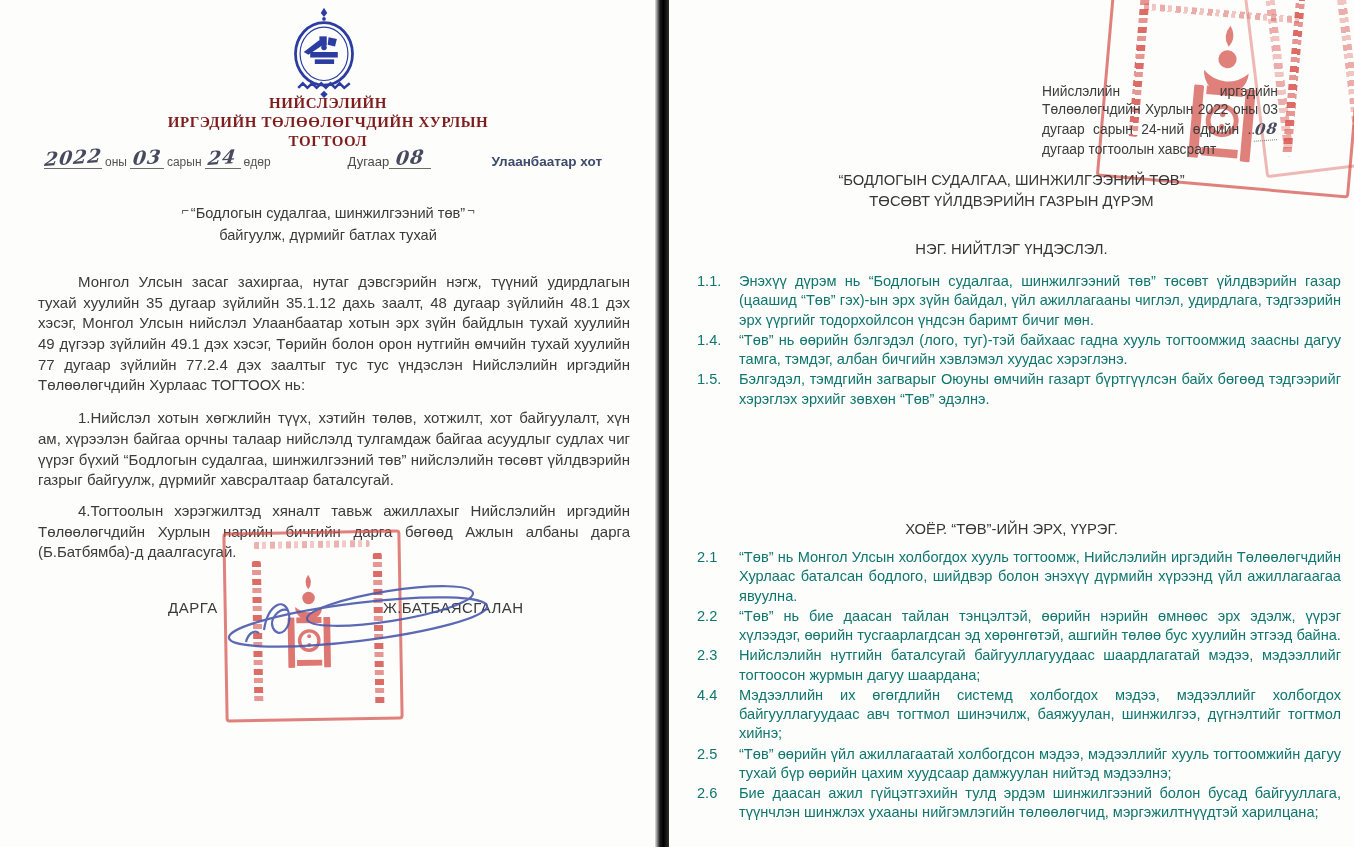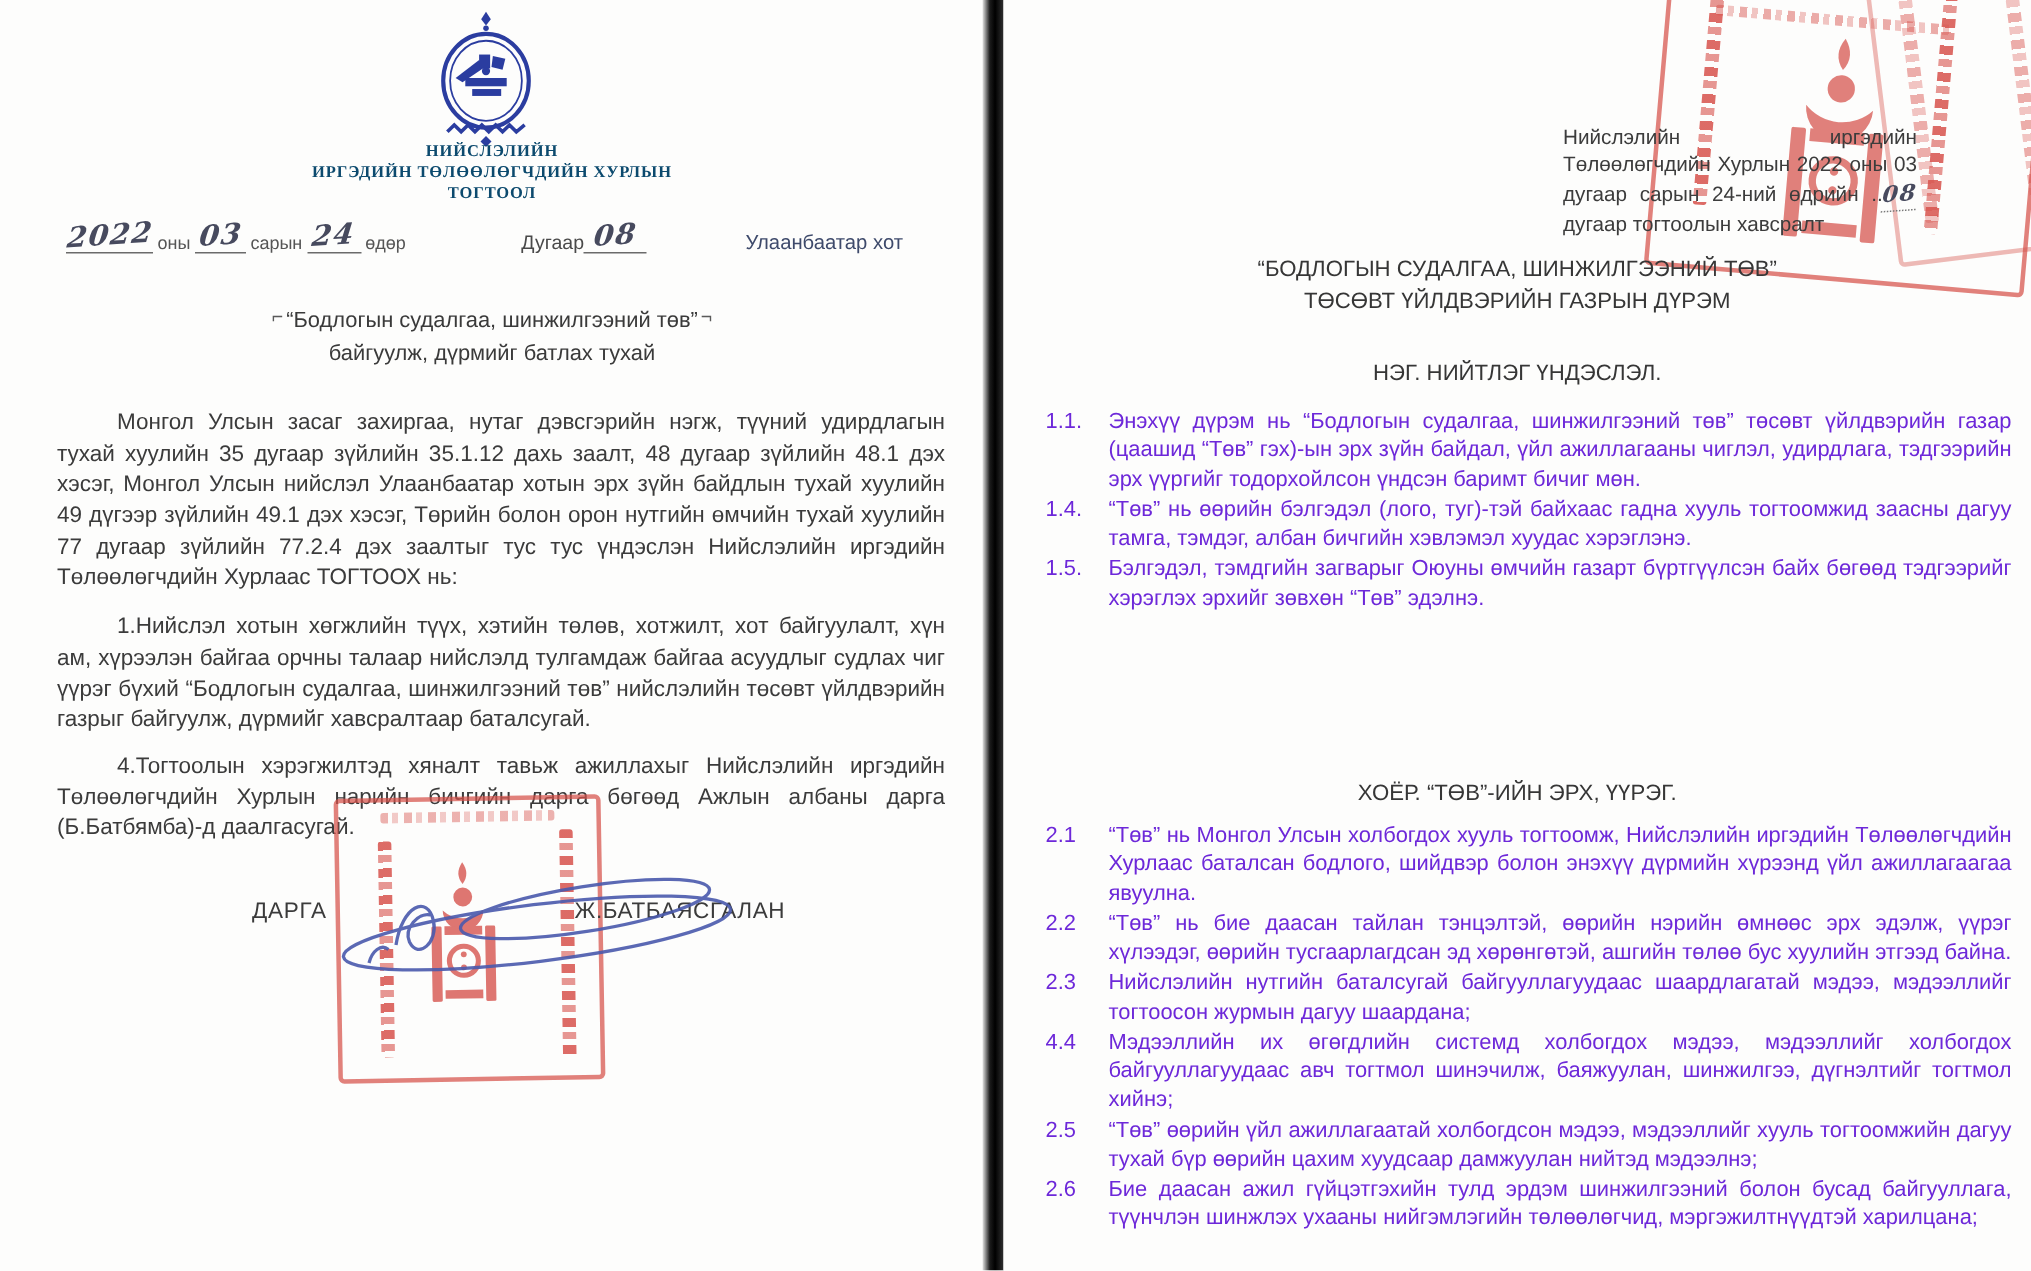--- a/index.html
+++ b/index.html
@@ -12,29 +12,29 @@
   
   .page{position:absolute;top:0;height:847px;background:#fdfdfc;}
   #left-page{left:0;width:656px;}
   #right-page{left:669px;width:685px;}
   #spine{position:absolute;top:0;left:655px;width:14px;height:847px;
     background:linear-gradient(90deg, rgba(0,0,0,.10), #1c1c1c 35%, #000 60%, #303030);}
   
   .emblem{position:absolute;left:276px;top:6px;}
   .org-block{position:absolute;top:94px;left:0;width:100%;text-align:center;
     font-family:"Liberation Serif", serif;font-weight:bold;
-    font-size:11px;line-height:1.28;color:#0c4a6e;letter-spacing:.6px;}
+    font-size:15px;line-height:1.28;color:#7f1d1d;letter-spacing:.6px;}
   
   .date-line{position:absolute;top:148px;left:44px;right:40px;display:flex;align-items:flex-end;
     font-size:12px;color:#555;}
   .fill-cell{display:inline-block;border-bottom:1.4px solid #6b6b6b;text-align:center;line-height:1;padding-bottom:1px;}
   .hw{font-family:"DejaVu Serif", serif;font-style:italic;font-weight:bold;color:#474a5e;
     display:inline-block;transform:skewX(-10deg) rotate(-4deg);letter-spacing:1px;}
   .hw-lg{font-size:19px;}
-  .city{margin-left:auto;margin-right:14px;font-size:13.5px;font-weight:normal;color:#3e4a6b;}
+  .city{margin-left:auto;margin-right:14px;font-size:13.5px;font-weight:bold;color:#3e4a6b;}
   .lbl{margin:0 3px;}
   .num-label{margin-left:74px;font-size:13px;color:#4a4a4a;}
   
   .decree-title{position:absolute;top:201px;left:0;width:100%;text-align:center;
     font-size:14.6px;line-height:1.5;color:#3a3a3a;}
   .cmark{color:#5a5a5a;font-size:13px;vertical-align:3px;padding:0 2px;}
   
   .paras{position:absolute;top:272px;left:38px;width:592px;
     font-size:15px;line-height:1.38;text-align:justify;color:#3b3b3b;}
   .paras p{margin:0 0 10px;text-indent:40px;}
@@ -61,21 +61,21 @@
   
   .appendix-note{position:absolute;left:373px;top:83px;width:236px;
     font-size:13.8px;line-height:1.33;text-align:justify;color:#3c3c3c;z-index:3;}
   .appendix-note .hw{font-size:15px;border-bottom:1px dotted #777;}
   .charter-title{position:absolute;top:170px;left:0;width:100%;text-align:center;
     font-size:14.8px;line-height:1.42;color:#363636;z-index:3;}
   .sec-heading{position:absolute;left:0;width:100%;text-align:center;
     font-size:14.8px;color:#363636;}
   #sec1-heading{top:241px;}
   #sec2-heading{top:521px;}
-  .item-list{position:absolute;left:22px;width:650px;font-size:14.6px;line-height:1.32;color:#6d28d9;}
+  .item-list{position:absolute;left:22px;width:650px;font-size:14.6px;line-height:1.32;color:#0f766e;}
   #list1{top:272px;}
   #list2{top:548px;}
   .item{display:grid;grid-template-columns:48px 1fr;margin-bottom:1px;}
   .item .num{padding-left:6px;}
   .item .txt{text-align:justify;}
 </style>
 </head>
 <body>
 
 <div class="page" id="left-page">

